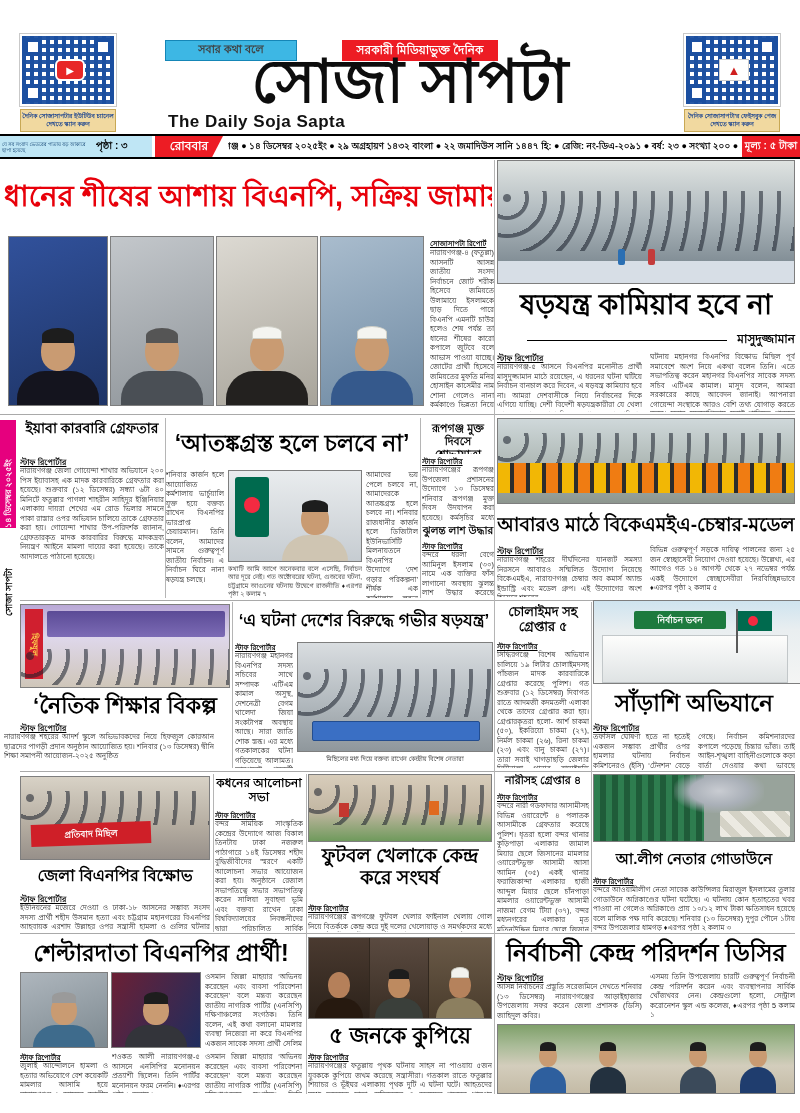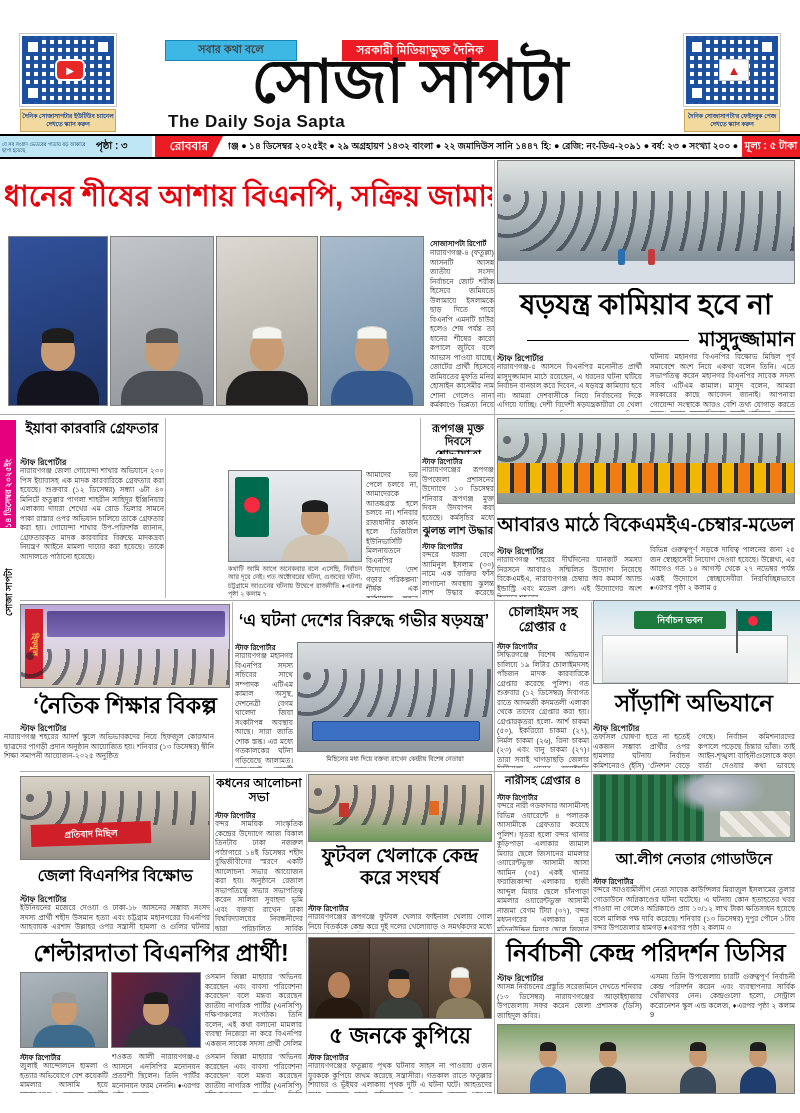--- a/index.html
+++ b/index.html
@@ -1,21 +1,21 @@
 <!DOCTYPE html>
 <html lang="bn"><head>
 <meta charset="utf-8">
 <title>সোজা সাপটা</title>
 <style>
 *{margin:0;padding:0;box-sizing:border-box}
 body{background:#8a8a8a;font-family:"Liberation Sans","DejaVu Sans",sans-serif}
 #page{position:relative;width:800px;height:1113px;margin:0 auto;background:#fff;overflow:hidden}
 .abs{position:absolute}
 .bd{font-size:7.2px;line-height:1.32;text-align:justify;color:#1b1b1b;overflow:hidden}
-.rep{font-size:8px;font-weight:bold;color:#000;overflow:hidden;white-space:nowrap}
+.rep{font-size:8px;font-weight:bold;color:#000;text-decoration:underline;overflow:hidden;white-space:nowrap}
 .hl{font-weight:bold;color:#000;text-align:center;line-height:1.18;overflow:hidden}
 .cap{font-size:6.4px;line-height:1.3;color:#222;text-align:justify;overflow:hidden}
 .ph{position:absolute;border:1px solid #7e7e7e;overflow:hidden;background:#c3cad0}
 .dots{position:absolute;left:0;right:0;background-image:repeating-radial-gradient(circle at 9px 7px,rgba(24,30,42,.55) 0 3.5px,rgba(0,0,0,0) 4.5px 18px)}
 .hr{position:absolute;background:#a9a9a9;height:1px}
 .vl{position:absolute;background:#b5b5b5;width:1px}
 .blk{background:#000}
 
 .tag{position:absolute;display:flex;align-items:center;justify-content:center;font-weight:bold}
 .qr{position:absolute;background:
@@ -77,21 +77,21 @@
 
   <div class="ph" style="left:497px;top:160px;width:298px;height:124px;background:linear-gradient(180deg,#dfe3e1 0%,#aeb8bd 45%,#6e7b84 100%)">
     <div class="dots" style="top:30px;height:60px"></div>
     <div class="abs" style="left:0;bottom:0;width:100%;height:22px;background:#d7dee6"></div>
     <div class="abs" style="left:120px;bottom:18px;width:7px;height:16px;background:#2b6fb3;border-radius:2px"></div>
     <div class="abs" style="left:150px;bottom:18px;width:7px;height:16px;background:#c43b3b;border-radius:2px"></div>
   </div>
   <div class="hl" style="position:absolute;left:497px;top:288px;width:298px;height:38px;font-size:28px">ষড়যন্ত্র কামিয়াব হবে না</div>
   <div class="abs" style="left:497px;top:330px;width:298px;height:20px;display:flex;align-items:center">
     <span style="flex:1;border-top:1.6px solid #000;margin:0 10px 0 30px"></span>
-    <span style="font-size:20px;font-weight:bold">মাসুদুজ্জামান</span>
+    <span style="font-size:12px;font-weight:bold">মাসুদুজ্জামান</span>
   </div>
   <div class="rep" style="position:absolute;left:497px;top:352px;width:145px">স্টাফ রিপোর্টার</div>
   <div class="bd abs" style="left:497px;top:362px;width:145px;height:50px">নারায়ণগঞ্জ-৫ আসনে বিএনপির মনোনীত প্রার্থী মাসুদুজ্জামান মাঠে রয়েছেন, এ ধরনের ঘটনা ঘটিয়ে নির্বাচন বানচাল করে দিবেন, এ ষড়যন্ত্র কামিয়াব হবে না। আমরা দেশবাসীকে নিয়ে নির্বাচনের দিকে এগিয়ে যাচ্ছি। দেশী বিদেশী ষড়যন্ত্রকারীরা যে খেলা খেলছেন তাতে তারা জিততে পারবেন না। শনিবার (১৩ ডিসেম্বর) স্বতন্ত্র প্রার্থী হানিফকে গুলি করার</div>
   <div class="bd abs" style="left:650px;top:352px;width:145px;height:60px">ঘটনায় মহানগর বিএনপির বিক্ষোভ মিছিল পূর্ব সমাবেশে অংশ নিয়ে একথা বলেন তিনি। এতে সভাপতিত্ব করেন মহানগর বিএনপির সাবেক সদস্য সচিব এটিএম কামাল। মাসুদ বলেন, আমরা সরকারের কাছে আবেদন জানাই। আপনারা গোয়েন্দা সংস্থাকে আরও বেশি তথ্য যোগাড় করতে বলুন। সবার সহযোগিতায় সবাই শান্তিতে থাকতে পারবে বলুন। তিনি আরও ♦এরপর পৃষ্ঠা ২ কলাম ৭</div>
 
   <div class="ph" style="left:8px;top:236px;width:100px;height:170px;background:linear-gradient(160deg,#31519b,#1e3466)">
     <div class="sil">
         <div class="hd">
           <div class="hair"></div>
         </div>
@@ -129,20 +129,22 @@
 
   <div class="abs" style="left:0;top:420px;width:16px;height:200px;display:flex;flex-direction:column">
     <span class="vstrip" style="background:#e6007e;color:#fff;font-size:8px;font-weight:bold;height:108px;width:16px">১৪ ডিসেম্বর ২০২৫ইং</span>
     <span class="vstrip" style="color:#000;font-size:9px;font-weight:bold;height:88px;width:16px">সোজা সাপটা</span>
   </div>
 
   <div class="hl" style="position:absolute;left:20px;top:420px;width:144px;height:34px;font-size:14px">ইয়াবা কারবারি গ্রেফতার</div>
   <div class="rep" style="position:absolute;left:20px;top:456px;width:144px">স্টাফ রিপোর্টার</div>
   <div class="bd abs" style="left:20px;top:466px;width:144px;height:130px">নারায়ণগঞ্জ জেলা গোয়েন্দা শাখার অভিযানে ২০০ পিস ইয়াবাসহ এক মাদক কারবারিকে গ্রেফতার করা হয়েছে। শুক্রবার (১২ ডিসেম্বর) সন্ধ্যা ৬টা ৪০ মিনিটে ফতুল্লার পাগলা শাহরীন সাহিদুর ইঞ্জিনিয়ার এলাকায় দায়রা শেখের এম রোড ভিলার সামনে পাকা রাস্তার ওপর অভিযান চালিয়ে তাকে গ্রেফতার করা হয়। গোয়েন্দা শাখার উপ-পরিদর্শক জানান, গ্রেফতারকৃত মাদক কারবারির বিরুদ্ধে মাদকদ্রব্য নিয়ন্ত্রণ আইনে মামলা দায়ের করা হয়েছে। তাকে আদালতে পাঠানো হয়েছে।</div>
 
+  <div class="hl" style="position:absolute;left:166px;top:420px;width:252px;height:46px;font-size:23px;line-height:46px">‘আতঙ্কগ্রস্ত হলে চলবে না’</div>
+  <div class="bd abs" style="left:166px;top:470px;width:58px;height:128px">শনিবার কার্জন হলে আয়োজিত কর্মশালায় ভার্চুয়ালি যুক্ত হয়ে বক্তব্য রাখেন বিএনপির ভারপ্রাপ্ত চেয়ারম্যান। তিনি বলেন, আমাদের সামনে গুরুত্বপূর্ণ জাতীয় নির্বাচন। এ নির্বাচন ঘিরে নানা ষড়যন্ত্র চলছে।</div>
   <div class="ph" style="left:228px;top:470px;width:134px;height:92px;background:linear-gradient(180deg,#e9ecee,#c6ccd1)">
     <div class="flag" style="left:6px;top:6px;width:34px;height:60px;border-radius:3px">
         <div class="fdot" style="left:9px;top:20px;width:16px;height:16px"></div>
       </div>
     <div class="sil" style="left:40px">
         <div class="hd" style="width:28px;height:32px">
           <div class="hair" style="height:12px"></div>
         </div>
         <div class="tor" style="width:66px;height:26px;background:#cfc5b2"></div>
       </div>
@@ -287,21 +289,21 @@
         </div>
       </div>
   </div>
   <div class="hl" style="position:absolute;left:308px;top:1022px;width:184px;height:28px;font-size:22px;line-height:28px">৫ জনকে কুপিয়ে জখম</div>
   <div class="rep" style="position:absolute;left:308px;top:1052px;width:184px;font-size:7px">স্টাফ রিপোর্টার</div>
   <div class="bd abs" style="left:308px;top:1061px;width:184px;height:32px">নারায়ণগঞ্জের ফতুল্লায় পৃথক ঘটনায় সাহস না পাওয়ায় ৫জন যুবককে কুপিয়ে জখম করেছে সন্ত্রাসীরা। গতকাল রাতে ফতুল্লার শিয়াচর ও ভূঁইঘর এলাকায় পৃথক দুটি এ ঘটনা ঘটে। আহতদের মধ্যে দুজনকে ঢাকা মেডিকেলে ও অন্যদের শহরের খানপুর হাসপাতালে ভর্তি করা হয়। আহতরা হলেন, বিএনপি নেতা গোলাপুর ♦এরপর পৃষ্ঠা ২ কলাম ১</div>
 
   <div class="hl" style="position:absolute;left:497px;top:937px;width:298px;height:32px;font-size:24px;line-height:32px">নির্বাচনী কেন্দ্র পরিদর্শন ডিসির</div>
   <div class="rep" style="position:absolute;left:497px;top:972px;width:145px">স্টাফ রিপোর্টার</div>
   <div class="bd abs" style="left:497px;top:982px;width:145px;height:38px">আসন্ন নির্বাচনের প্রস্তুতি সরেজমিনে দেখতে শনিবার (১৩ ডিসেম্বর) নারায়ণগঞ্জের আড়াইহাজার উপজেলায় সফর করেন জেলা প্রশাসক (ডিসি) জাহিদুল কবির।</div>
-  <div class="bd abs" style="left:650px;top:972px;width:145px;height:48px">এসময় তিনি উপজেলায় চারটি গুরুত্বপূর্ণ নির্বাচনী কেন্দ্র পরিদর্শন করেন এবং ব্যবস্থাপনার সার্বিক খোঁজখবর নেন। কেন্দ্রগুলো হলো, সেন্ট্রাল করোনেশন স্কুল এন্ড কলেজ, ♦এরপর পৃষ্ঠা ২ কলাম 9</div>
+  <div class="bd abs" style="left:650px;top:972px;width:145px;height:48px">এসময় তিনি উপজেলায় চারটি গুরুত্বপূর্ণ নির্বাচনী কেন্দ্র পরিদর্শন করেন এবং ব্যবস্থাপনার সার্বিক খোঁজখবর নেন। কেন্দ্রগুলো হলো, সেন্ট্রাল করোনেশন স্কুল এন্ড কলেজ, ♦এরপর পৃষ্ঠা 5 কলাম ১</div>
   <div class="ph" style="left:497px;top:1024px;width:298px;height:70px;background:linear-gradient(180deg,#7fa06a 0%,#a9bb97 30%,#d3cdbc 60%,#c4bba6 100%)">
     <div class="sil" style="left:30px;right:auto;width:40px">
         <div class="hd" style="width:18px;height:22px">
           <div class="hair" style="height:9px"></div>
         </div>
         <div class="tor" style="width:36px;height:26px;background:#2e5f9e"></div>
       </div>
     <div class="sil" style="left:90px;right:auto;width:40px">
         <div class="hd" style="width:18px;height:22px">
           <div class="hair" style="height:9px"></div>

